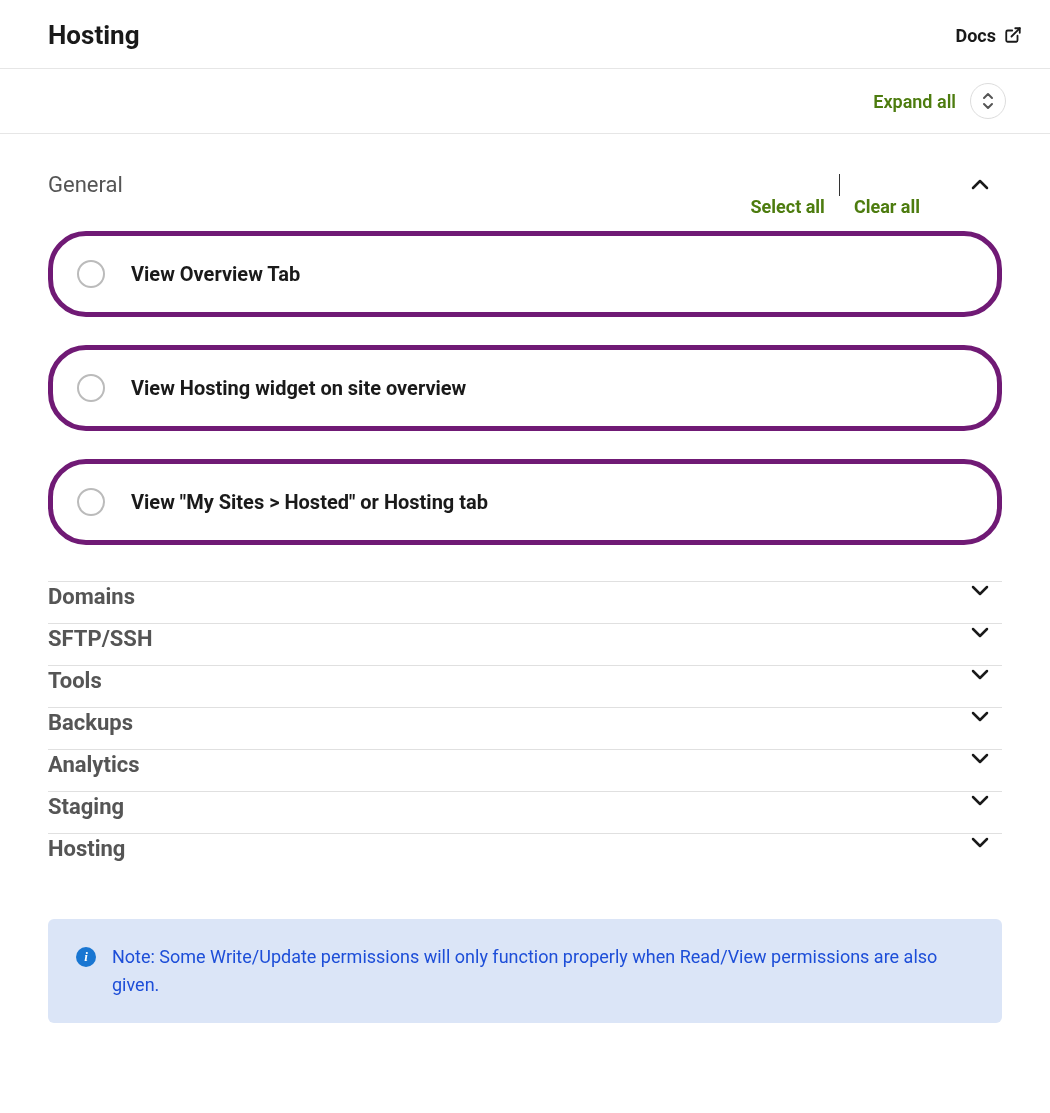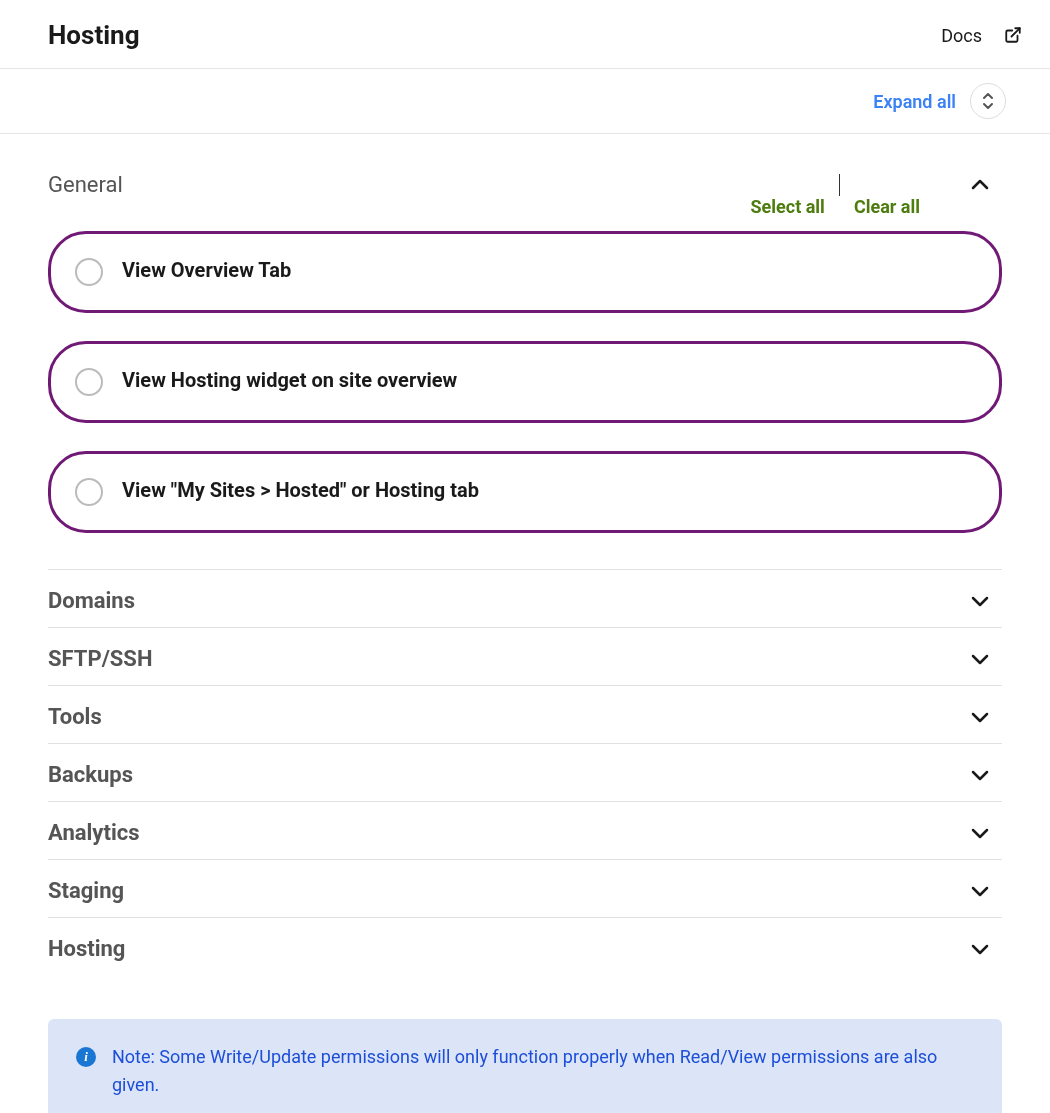--- a/index.html
+++ b/index.html
@@ -17,38 +17,38 @@
     border-bottom: 1px solid #e6e6e6;
   }
   .header-title {
     font-size: 26px;
     font-weight: 700;
     color: #1a1a1a;
   }
   .docs-link {
     display: flex;
     align-items: center;
-    gap: 22px;
-    font-size: 18px;
-    font-weight: 400;
+    gap: 8px;
+    font-size: 18px;
+    font-weight: 700;
     color: #1a1a1a;
     cursor: pointer;
   }
   .expand-row {
     display: flex;
     justify-content: flex-end;
     align-items: center;
     gap: 14px;
     padding: 14px 44px 14px 48px;
     border-bottom: 1px solid #e6e6e6;
   }
   .expand-label {
     font-size: 18px;
     font-weight: 600;
-    color: #3b82f6;
+    color: #4d7c0f;
   }
   .expand-btn {
     width: 36px;
     height: 36px;
     border: 1px solid #ddd;
     border-radius: 50%;
     display: flex;
     flex-direction: column;
     align-items: center;
     justify-content: center;
@@ -89,45 +89,45 @@
     margin-left: 48px;
     margin-right: 12px;
     cursor: pointer;
     color: #333;
   }
   .perm-list {
     padding-bottom: 8px;
   }
   .perm-item {
     display: flex;
-    align-items: flex-start;
-    gap: 19px;
-    border: 3px solid #701a75;
+    align-items: center;
+    gap: 26px;
+    border: 5px solid #701a75;
     border-radius: 38px;
     padding: 24px 24px;
     margin-bottom: 28px;
     cursor: pointer;
   }
   .radio-circle {
     width: 28px;
     height: 28px;
     border: 2px solid #bbb;
     border-radius: 50%;
     flex-shrink: 0;
   }
   .perm-label {
     font-size: 20px;
     font-weight: 700;
     color: #1a1a1a;
   }
   .collapsed-row {
     display: flex;
-    align-items: center;
+    align-items: flex-start;
     justify-content: space-between;
-    padding: 18px 12px 14px 0;
+    padding: 2px 12px 14px 0;
     border-top: 1px solid #e0e0e0;
     cursor: pointer;
   }
   .collapsed-row:last-of-type {
     border-bottom: 1px solid #e0e0e0;
   }
   .collapsed-title {
     font-size: 22px;
     font-weight: 700;
     color: #555;

